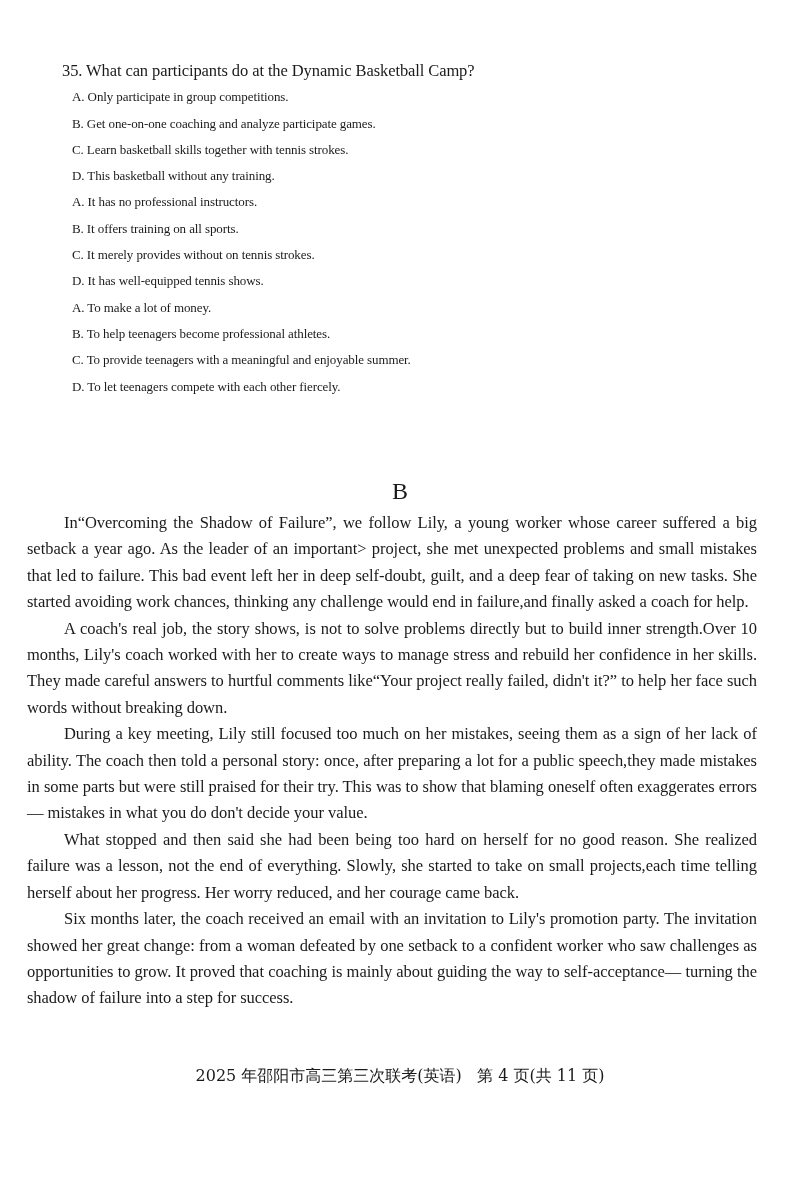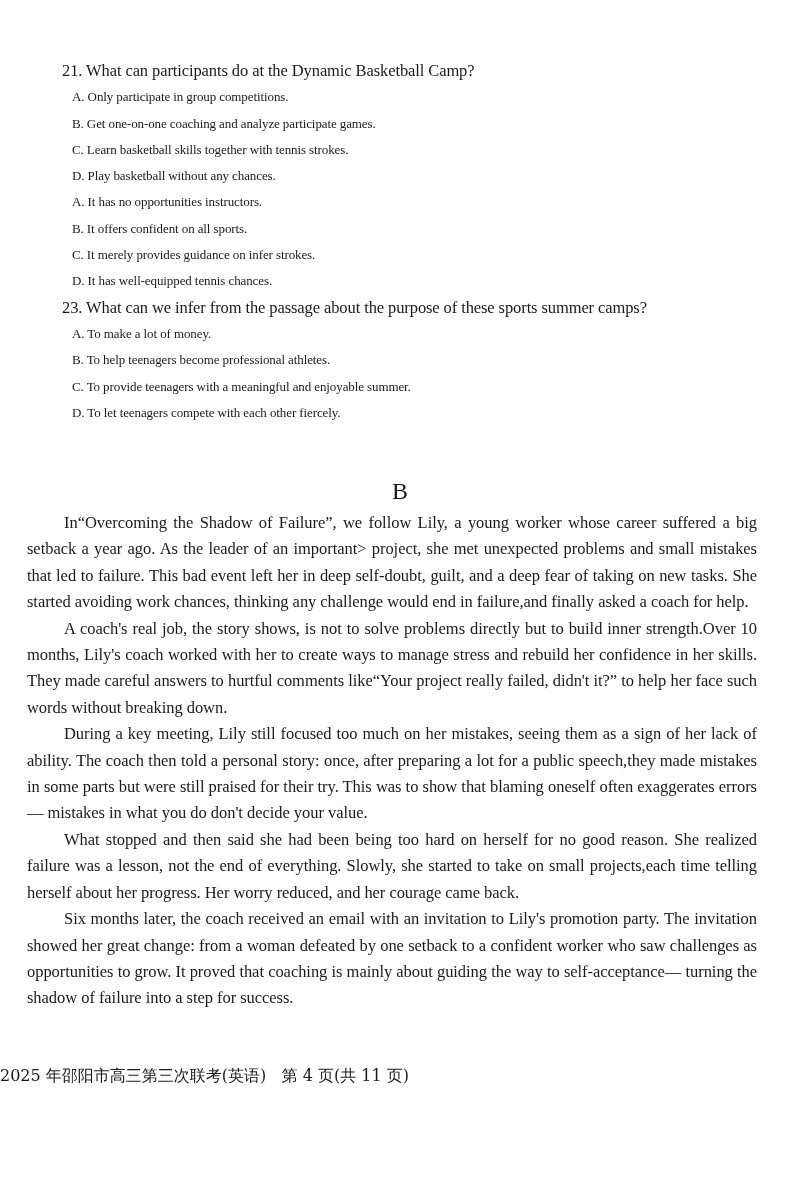--- a/index.html
+++ b/index.html
@@ -67,50 +67,50 @@
       text-align: justify;
       text-indent: 37px;
       margin: 0;
       letter-spacing: -0.05px;
     }
     .footer {
       position: absolute;
       left: 0;
       width: 800px;
       top: 1065px;
+      text-align: center;
       font-size: 16px;
       line-height: 22px;
       white-space: pre;
       font-family: "DejaVu Serif", "Liberation Serif", serif;
     }
   </style>
 </head>
 <body>
 
 <div class="page">
 
   <div class="questions">
 
     <div class="question">
-      <div class="q-stem">21. What can participants do at the Dynamic Basketball Camp?</div>
+      <div class="q-stem">35. What can participants do at the Dynamic Basketball Camp?</div>
       <div class="q-option">A. Only participate in group competitions.</div>
       <div class="q-option">B. Get one-on-one coaching and analyze participate games.</div>
       <div class="q-option">C. Learn basketball skills together with tennis strokes.</div>
-      <div class="q-option">D. Play basketball without any chances.</div>
+      <div class="q-option">D. This basketball without any training.</div>
     </div>
 
     <div class="question">
-      <div class="q-option">A. It has no opportunities instructors.</div>
-      <div class="q-option">B. It offers confident on all sports.</div>
-      <div class="q-option">C. It merely provides guidance on infer strokes.</div>
-      <div class="q-option">D. It has well-equipped tennis chances.</div>
+      <div class="q-option">A. It has no professional instructors.</div>
+      <div class="q-option">B. It offers training on all sports.</div>
+      <div class="q-option">C. It merely provides without on tennis strokes.</div>
+      <div class="q-option">D. It has well-equipped tennis shows.</div>
     </div>
 
     <div class="question">
-      <div class="q-stem">23. What can we infer from the passage about the purpose of these sports summer camps?</div>
       <div class="q-option">A. To make a lot of money.</div>
       <div class="q-option">B. To help teenagers become professional athletes.</div>
       <div class="q-option">C. To provide teenagers with a meaningful and enjoyable summer.</div>
       <div class="q-option">D. To let teenagers compete with each other fiercely.</div>
     </div>
 
   </div>
 
   <div class="section-heading">B</div>
 

